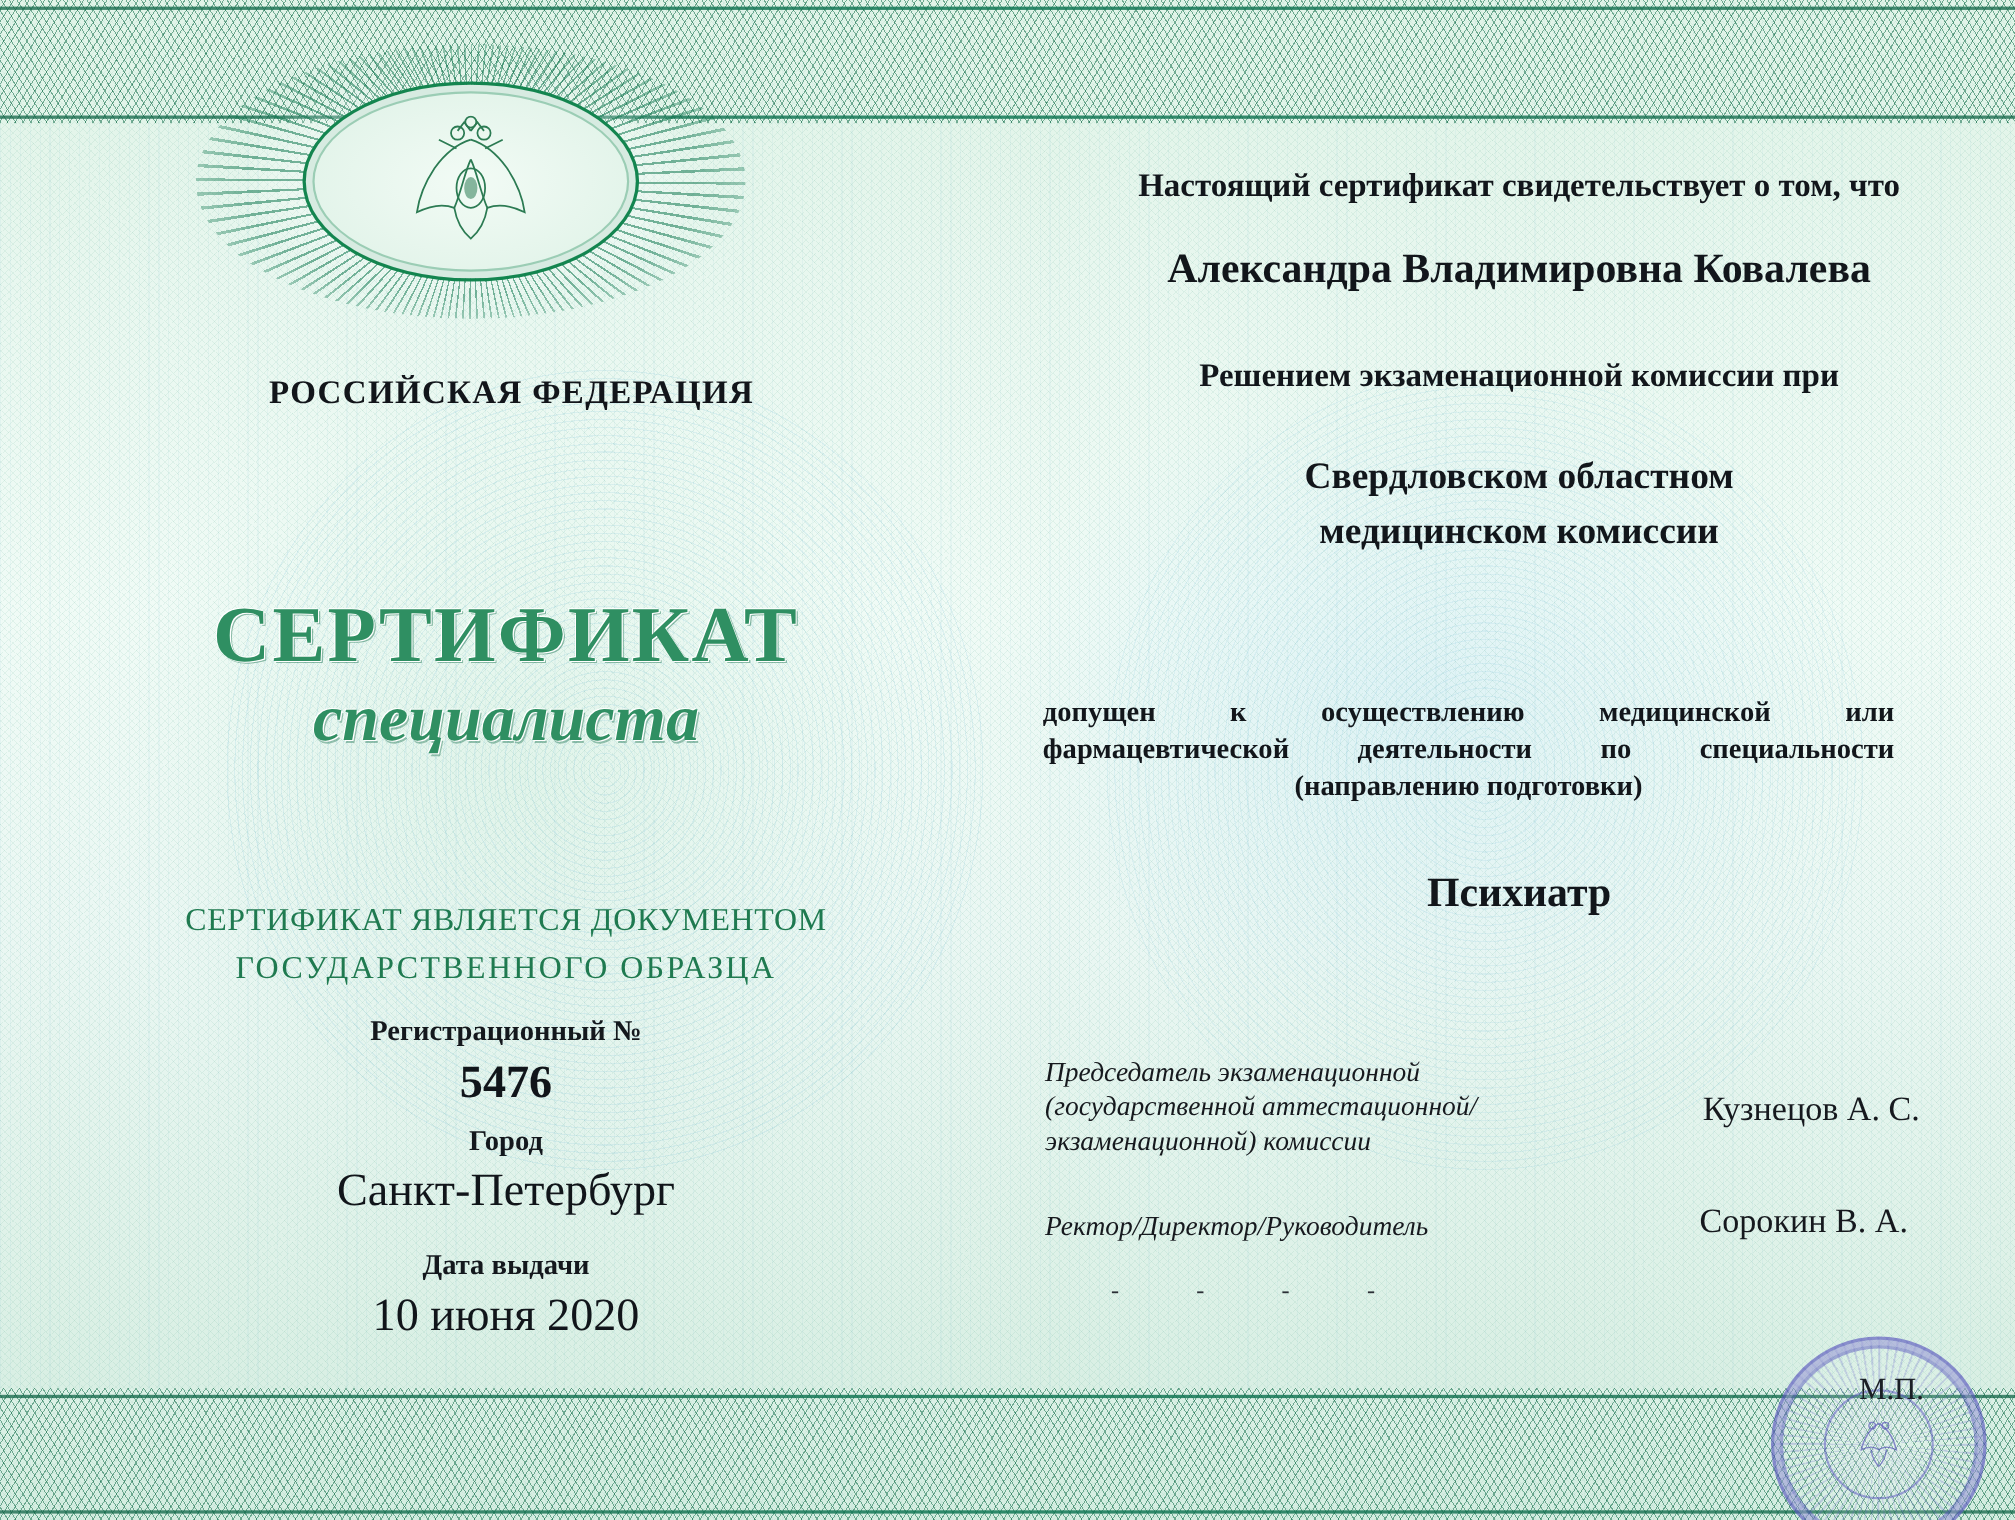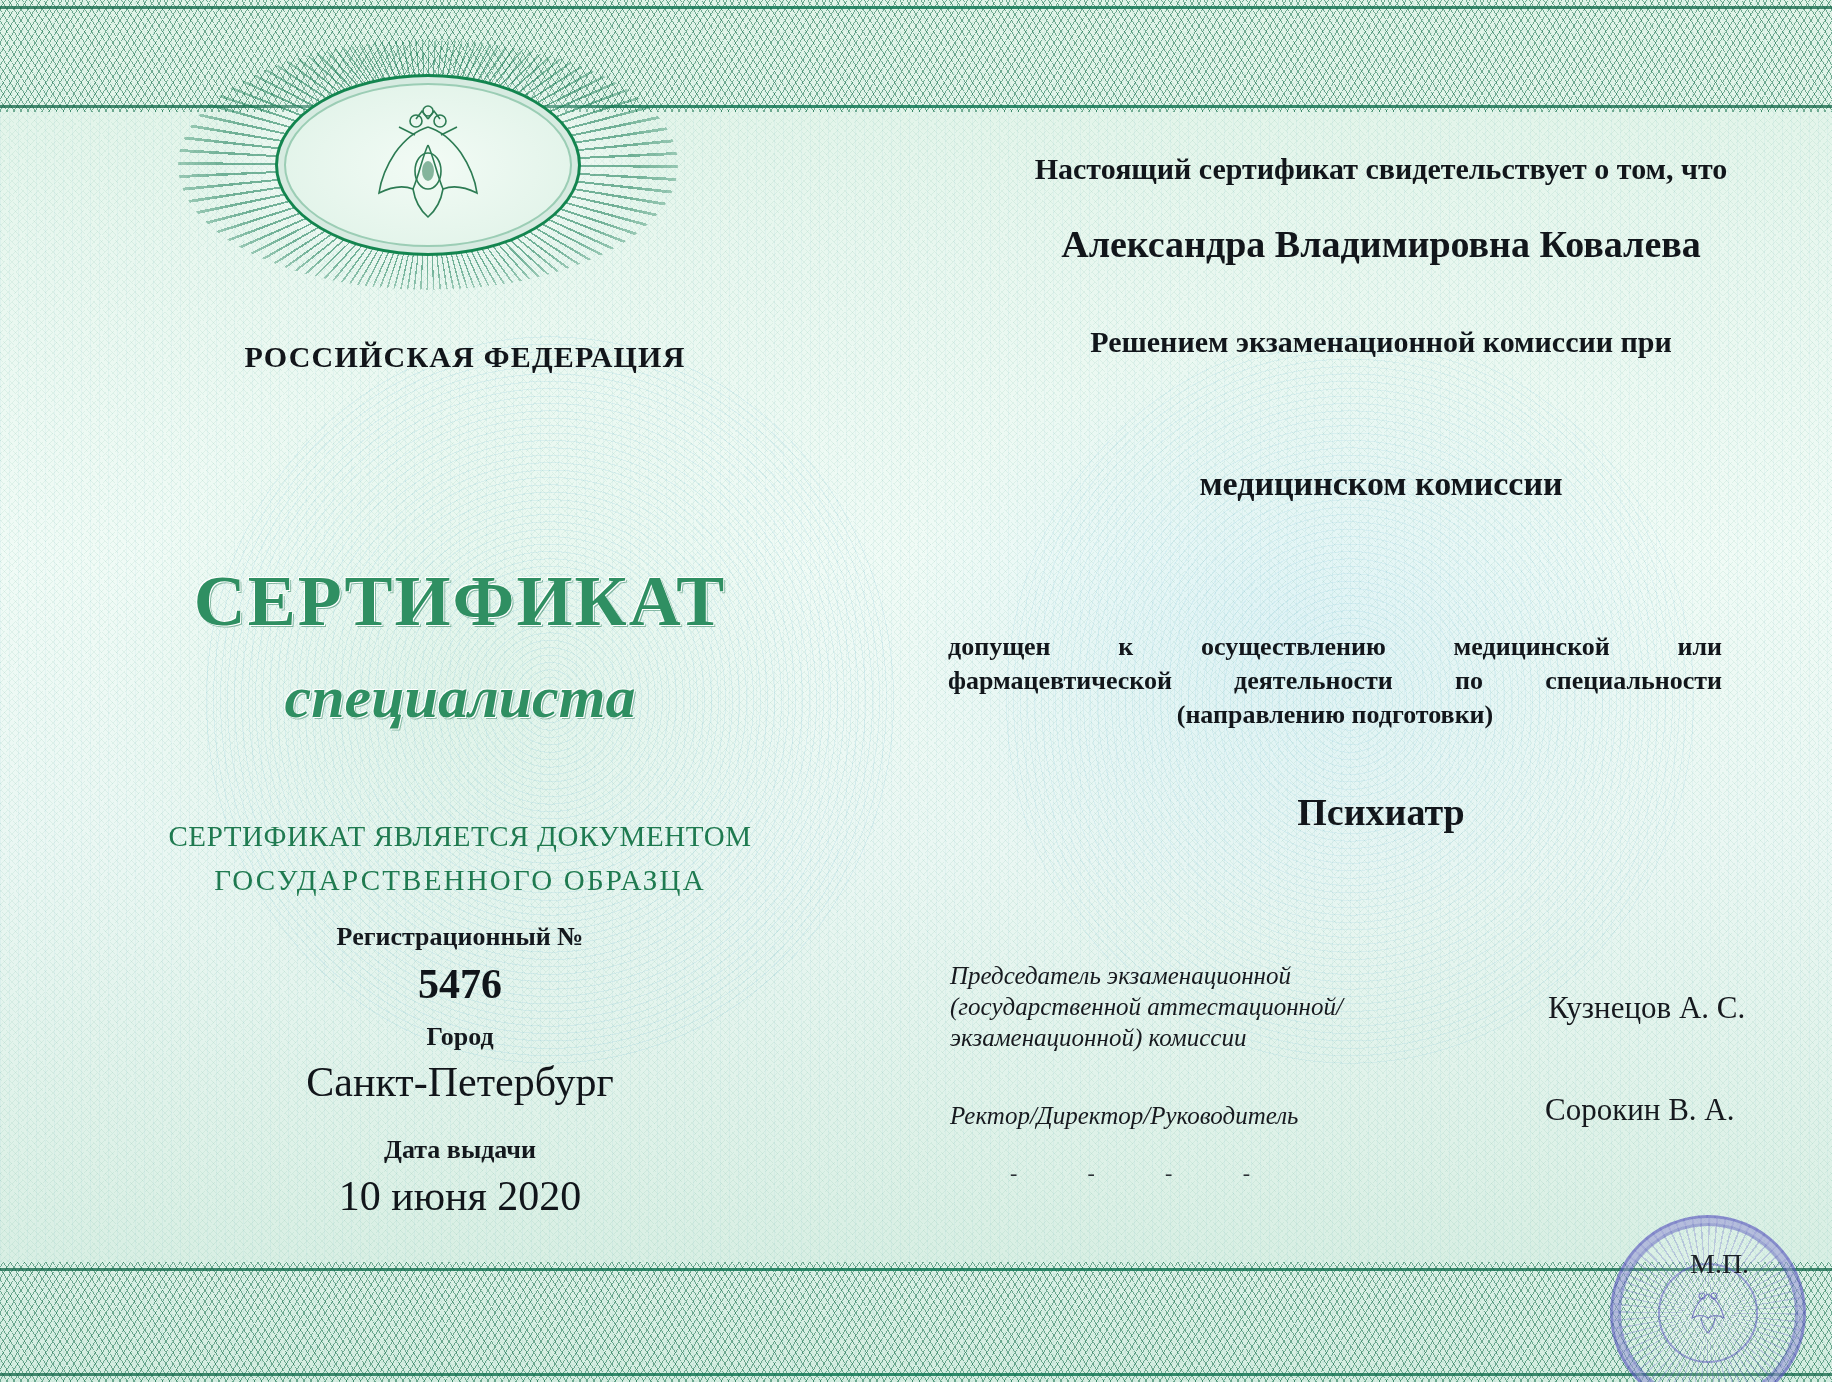--- a/index.html
+++ b/index.html
@@ -111,37 +111,37 @@
     text-align: center;
     font-weight: bold;
     font-size: 30px;
     letter-spacing: 1.2px;
     color: #12151a;
   }
 
   .cert-title {
     position: absolute;
     left: 60px;
-    top: 560px;
+    top: 536px;
     width: 800px;
     text-align: center;
   }
   .cert-title .l1 {
     font-size: 72px;
     font-weight: bold;
     letter-spacing: 2px;
     color: #2f8f62;
     text-shadow:
       1px 1px 0 #ffffff,
       2px 2px 0 rgba(20,110,75,0.45),
       -1px -1px 0 #ffffff;
     font-family: "Liberation Serif", serif;
   }
   .cert-title .l2 {
-    margin-top: 20px;
+    margin-top: 0;
     font-size: 60px;
     font-style: italic;
     font-weight: bold;
     color: #2f8f62;
     text-shadow:
       1px 1px 0 #ffffff,
       2px 2px 0 rgba(20,110,75,0.40),
       -1px -1px 0 #ffffff;
   }
 
@@ -333,20 +333,21 @@
   <div class="label lbl-city">Город</div>
   <div class="value val-city">Санкт-Петербург</div>
 
   <div class="label lbl-date">Дата выдачи</div>
   <div class="value val-date">10 июня 2020</div>
 
   <div class="right">
     <div class="r-center r-intro">Настоящий сертификат свидетельствует о том, что</div>
     <div class="r-center r-name">Александра Владимировна Ковалева</div>
     <div class="r-center r-decision">Решением экзаменационной комиссии при</div>
+    <div class="r-center r-org1">Свердловском областном</div>
     <div class="r-center r-org2">медицинском комиссии</div>
 
     <div class="r-center r-admit">
       <span class="j">допущен к осуществлению медицинской или</span>
       <span class="j">фармацевтической деятельности по специальности</span>
       <span>(направлению подготовки)</span>
     </div>
 
     <div class="r-center r-spec">Психиатр</div>
 

